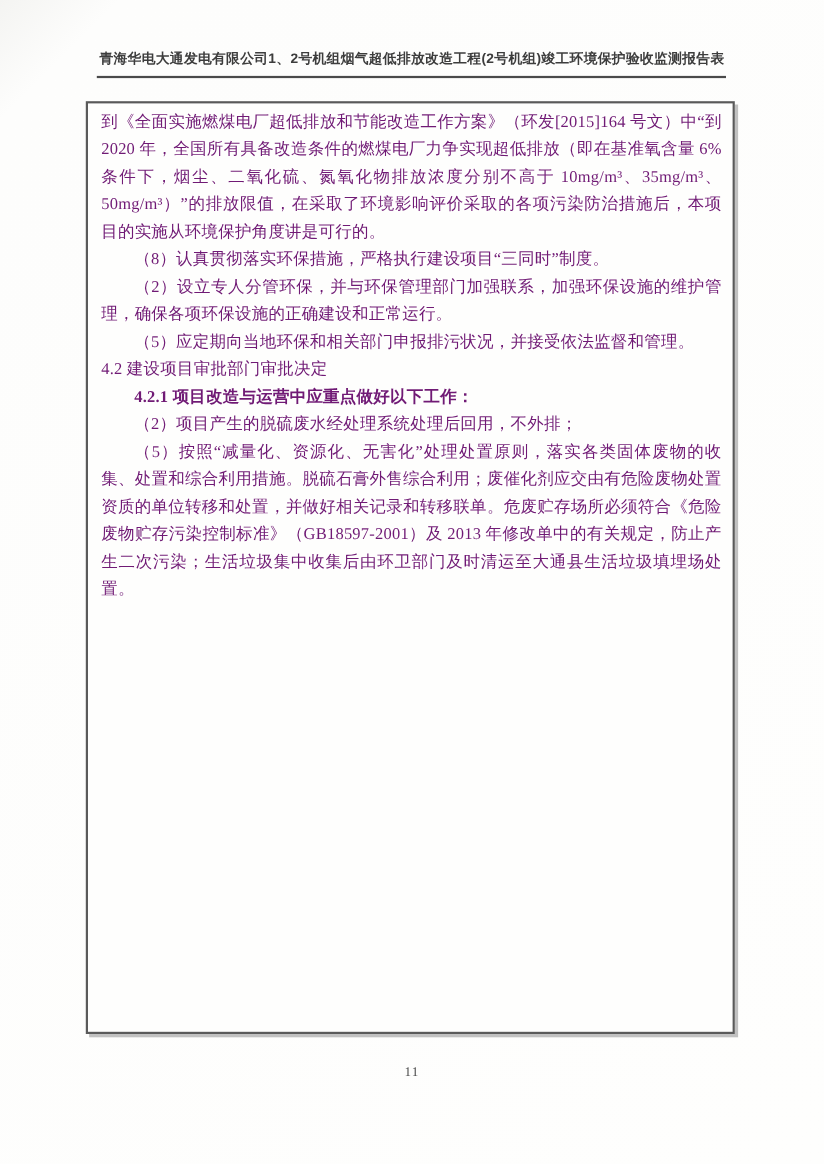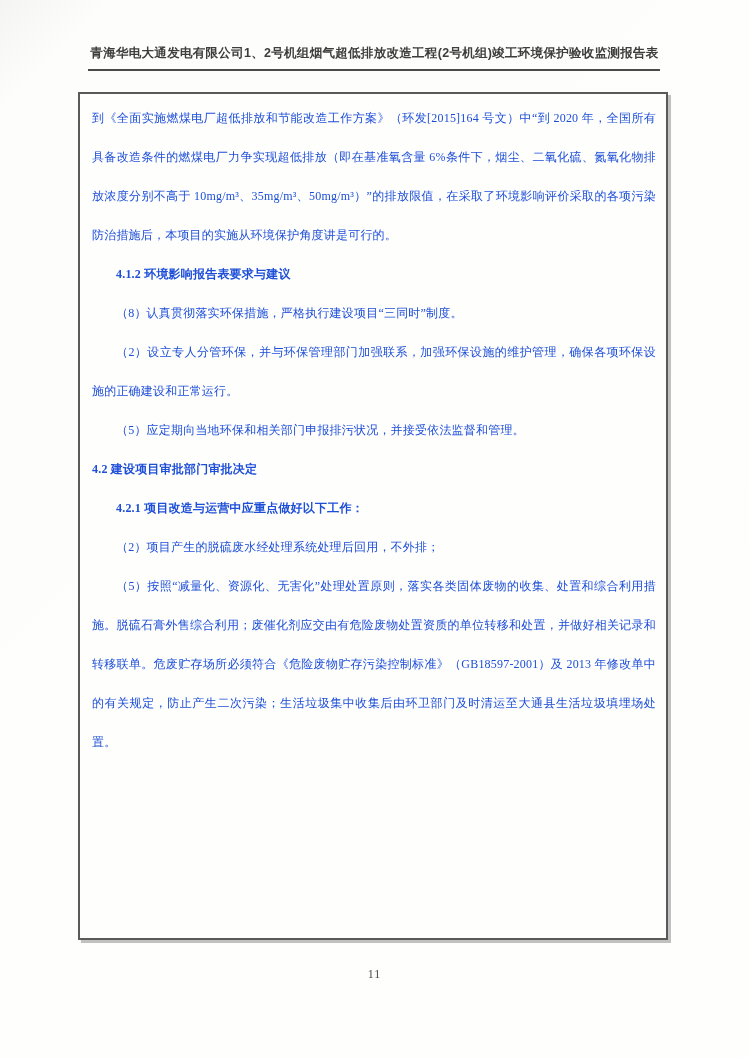--- a/index.html
+++ b/index.html
@@ -36,50 +36,49 @@
     width:590px; height:848px;
     box-sizing:border-box;
     background:#fefefd;
     border:2px solid #5a5a5a;
     box-shadow:3px 3px 0 rgba(120,120,120,0.45);
     padding:5px 10px 0 12px;
     overflow:hidden;
   }
   .para {
     margin:0;
-    font-size:12px;
-    line-height:39px;
-    color:#1d4ed8;
+    font-size:15px;
+    line-height:25px;
+    color:#701a75;
     text-align:justify;
     text-justify:inter-ideograph;
     text-indent:2em;
     letter-spacing:0.2px;
   }
   .para.body-noindent { text-indent:0; }
-  .para.heading-main  { font-weight:bold; text-indent:0; }
+  .para.heading-main  { font-weight:normal; text-indent:0; }
   .para.heading-sub   { font-weight:bold; text-indent:2em; }
   .page-number {
     position:absolute;
     top:967px; left:0; right:0;
     text-align:center;
     font-size:12px;
     color:#4a4a4a;
     letter-spacing:1px;
   }
 </style>
 </head>
 <body>
 
 <div class="page">
   <div class="header-title">青海华电大通发电有限公司1、2号机组烟气超低排放改造工程(2号机组)竣工环境保护验收监测报告表</div>
   <div class="header-rule"></div>
 
   <div class="content-box">
       <p class="para body-noindent">到《全面实施燃煤电厂超低排放和节能改造工作方案》（环发[2015]164 号文）中“到 2020 年，全国所有具备改造条件的燃煤电厂力争实现超低排放（即在基准氧含量 6%条件下，烟尘、二氧化硫、氮氧化物排放浓度分别不高于 10mg/m³、35mg/m³、50mg/m³）”的排放限值，在采取了环境影响评价采取的各项污染防治措施后，本项目的实施从环境保护角度讲是可行的。</p>
-      <p class="para heading-sub">4.1.2  环境影响报告表要求与建议</p>
       <p class="para body">（8）认真贯彻落实环保措施，严格执行建设项目“三同时”制度。</p>
       <p class="para body">（2）设立专人分管环保，并与环保管理部门加强联系，加强环保设施的维护管理，确保各项环保设施的正确建设和正常运行。</p>
       <p class="para body">（5）应定期向当地环保和相关部门申报排污状况，并接受依法监督和管理。</p>
       <p class="para heading-main">4.2  建设项目审批部门审批决定</p>
       <p class="para heading-sub">4.2.1  项目改造与运营中应重点做好以下工作：</p>
       <p class="para body">（2）项目产生的脱硫废水经处理系统处理后回用，不外排；</p>
       <p class="para body">（5）按照“减量化、资源化、无害化”处理处置原则，落实各类固体废物的收集、处置和综合利用措施。脱硫石膏外售综合利用；废催化剂应交由有危险废物处置资质的单位转移和处置，并做好相关记录和转移联单。危废贮存场所必须符合《危险废物贮存污染控制标准》（GB18597-2001）及 2013 年修改单中的有关规定，防止产生二次污染；生活垃圾集中收集后由环卫部门及时清运至大通县生活垃圾填埋场处置。</p>
     </div>
 
   <div class="page-number">11</div>

